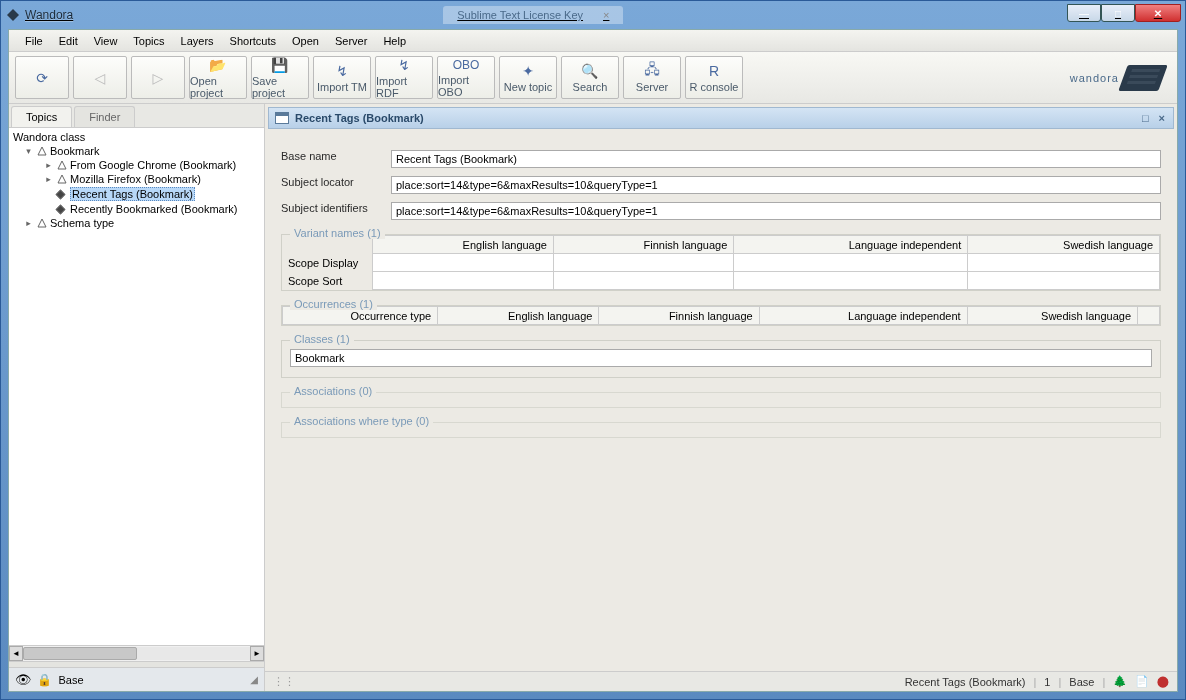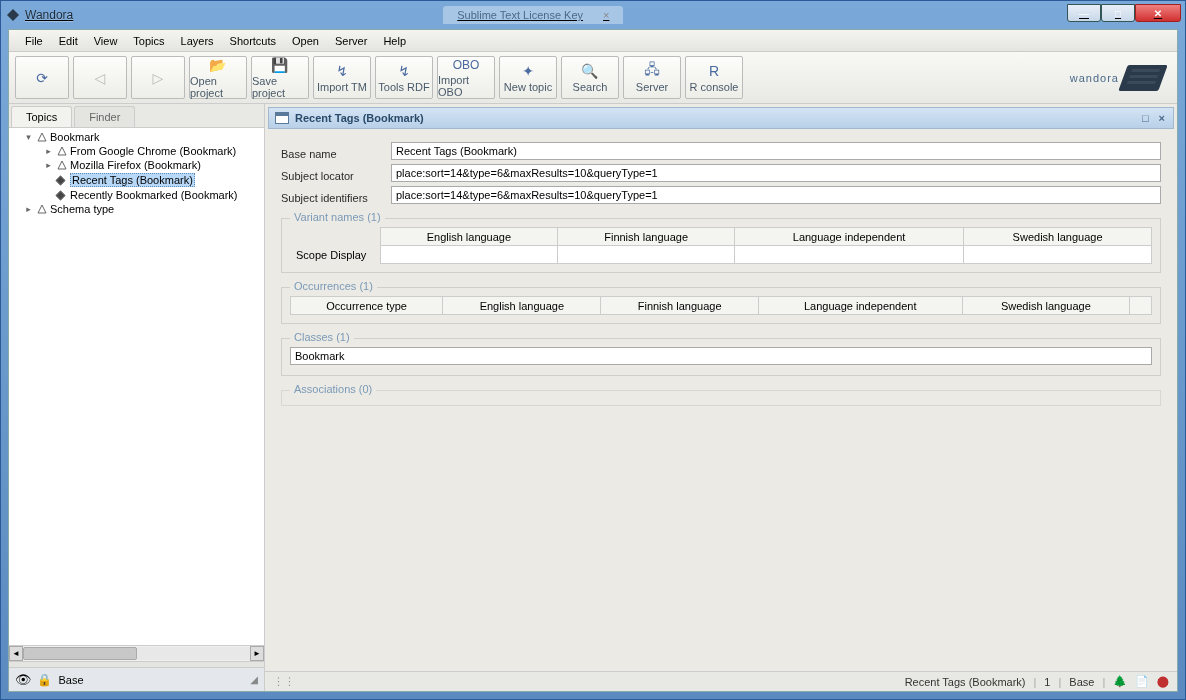--- a/index.html
+++ b/index.html
@@ -57,29 +57,29 @@
 
 .rightpane { flex: 1; display: flex; flex-direction: column; background: #eceae4; }
 .panel-title { height: 22px; background: linear-gradient(to bottom, #d4e4f4, #b8d0e8); border: 1px solid #a0b8d0; display: flex; align-items: center; padding: 0 6px; font-weight: bold; color: #2a4a6a; margin: 3px; }
 .panel-title .pt-ico { width: 14px; height: 12px; border: 1px solid #5a7a9a; margin-right: 6px; background: #fff; position: relative; }
 .panel-title .pt-ico::after { content: ''; position: absolute; top: 0; left: 0; right: 0; height: 3px; background: #5a7a9a; }
 .panel-title .pt-close { margin-left: auto; display: flex; gap: 6px; color: #4a6a8a; }
 .panel-title .pt-close span { cursor: pointer; font-size: 11px; padding: 0 2px; }
 
 .panel-body { flex: 1; padding: 10px 16px; overflow: auto; }
 
-.field-row { display: flex; align-items: flex-end; margin-bottom: 4px; }
+.field-row { display: flex; align-items: flex-start; margin-bottom: 4px; margin-top: 8px; }
 .field-label { width: 110px; color: #2a2a2a; }
 .field-input { flex: 1; border: 1px solid #aaa; background: #fff; padding: 2px 4px; height: 18px; }
 
-.section { margin-top: 14px; border: 1px solid #d0d0c8; padding: 8px; position: relative; }
+.section { margin-top: 14px; border: 1px solid #d0d0c8; position: relative; }
 .section-title { position: absolute; top: -8px; left: 8px; background: #eceae4; padding: 0 4px; color: #7a9ab8; font-size: 11px; }
 
 .grid { width: 100%; border-collapse: collapse; }
-.grid th, .grid td { border: 1px solid #ccc; background: #fff; padding: 2px 6px; text-align: center; font-weight: normal; height: 18px; }
+.grid th, .grid td { border: 1px solid #ccc; background: #fff; padding: 2px 6px; text-align: right; font-weight: normal; height: 18px; }
 .grid th { background: #f4f4f0; }
 .grid td.left, .grid th.left { text-align: left; }
 
 .section.slim { padding: 4px 8px 10px; }
 .section.empty { border: 1px solid #d8d8d0; height: 16px; padding: 0; }
 
 .class-box { border: 1px solid #aaa; background: #fff; padding: 2px 4px; margin-top: 4px; }
 
 .statusbar { height: 20px; border-top: 1px solid #ccc; background: #e8e8e4; display: flex; align-items: center; padding: 0 8px; font-size: 11px; color: #333; gap: 8px; }
 .statusbar .grip { width: 12px; color: #999; }
@@ -141,21 +141,21 @@
       <div class="tbtn">
           <span class="ico">💾</span>
           <span>Save project</span>
         </div>
       <div class="tbtn">
           <span class="ico">↯</span>
           <span>Import TM</span>
         </div>
       <div class="tbtn">
           <span class="ico">↯</span>
-          <span>Tools RDF</span>
+          <span>Import RDF</span>
         </div>
       <div class="tbtn">
           <span class="ico" style="font-size:12px">OBO</span>
           <span>Import OBO</span>
         </div>
       <div class="tbtn">
           <span class="ico">✦</span>
           <span>New topic</span>
         </div>
       <div class="tbtn">
@@ -176,20 +176,23 @@
       </div>
     </div>
 
     <div class="main">
       <div class="leftpane">
         <div class="lp-tabs">
           <div class="lp-tab">Topics</div>
           <div class="lp-tab inactive">Finder</div>
         </div>
         <div class="tree">
+          <div class="tree-row">
+              <span class="lbl">Wandora class</span>
+            </div>
           <div class="tree-row lvl1">
               <span class="arr">▾</span>
               <span class="tri">
                 <svg width="10" height="10">
                   <polygon points="1,9 9,9 5,1" fill="none" stroke="#666"></polygon>
                 </svg>
               </span>
               <span class="lbl">Bookmark</span>
             </div>
           <div class="tree-row lvl2">
@@ -281,20 +284,27 @@
                 <th>Language independent</th>
                 <th>Swedish language</th>
               </tr>
               <tr>
                 <td class="left" style="border:none;background:transparent">Scope Display</td>
                 <td></td>
                     <td></td>
                     <td></td>
                     <td></td>
               </tr>
+              <tr>
+                <td class="left" style="border:none;background:transparent">Scope Sort</td>
+                <td></td>
+                    <td></td>
+                    <td></td>
+                    <td></td>
+              </tr>
             </tbody>
               </table>
           </div>
 
           <div class="section">
             <div class="section-title">Occurrences (1)</div>
             <table class="grid">
               <tbody>
                   <tr>
                 <th>Occurrence type</th>
@@ -309,20 +319,23 @@
           </div>
 
           <div class="section slim">
             <div class="section-title">Classes (1)</div>
             <div class="class-box">Bookmark</div>
           </div>
 
           <div class="section empty">
             <div class="section-title">Associations (0)</div>
           </div>
+          <div class="section empty">
+            <div class="section-title">Associations where type (0)</div>
+          </div>
         </div>
 
         <div class="statusbar">
           <span class="grip">⋮⋮</span>
           <div class="sb-right">
             <span>Recent Tags (Bookmark)</span>
             <span class="sep">|</span>
             <span>1</span>
             <span class="sep">|</span>
             <span>Base</span>

